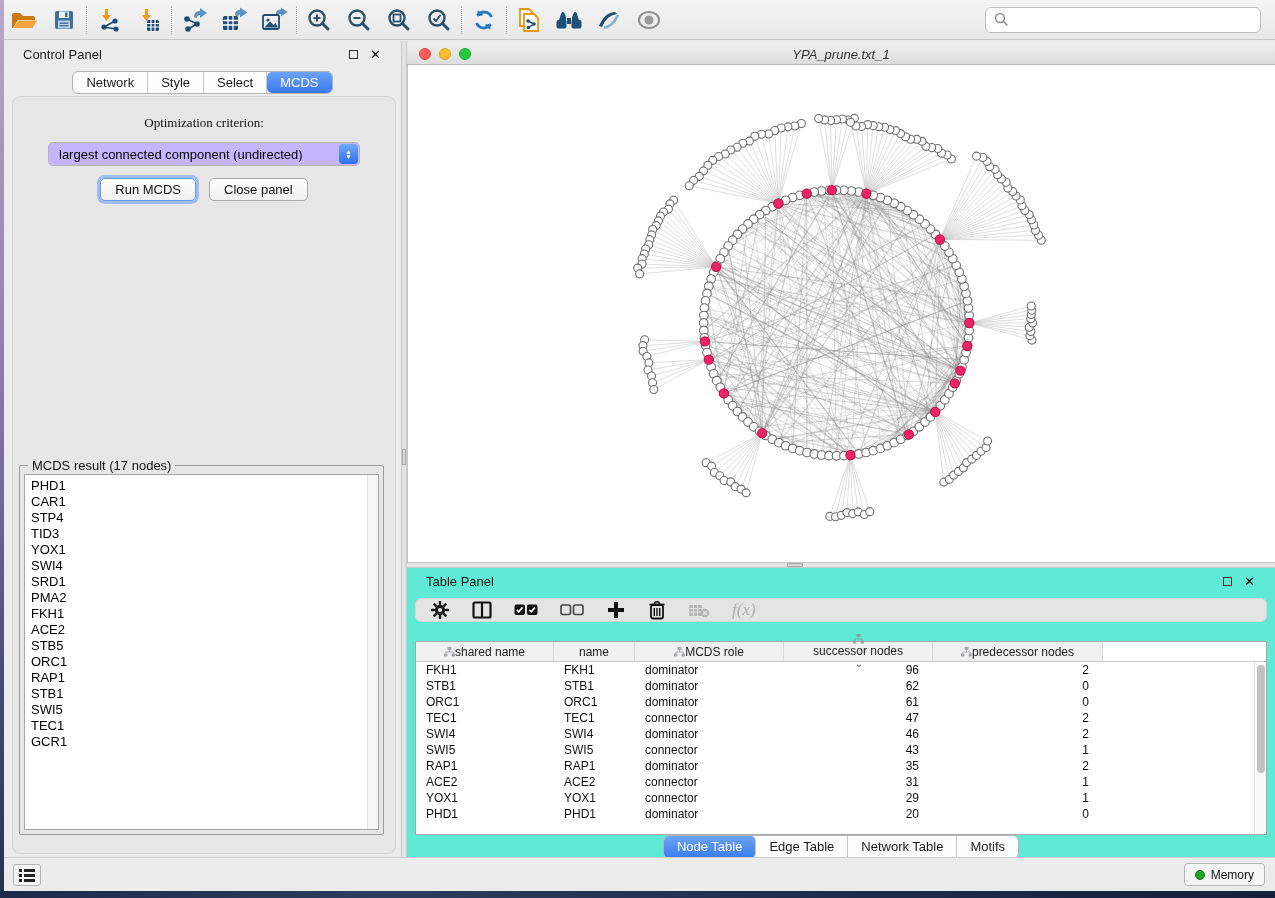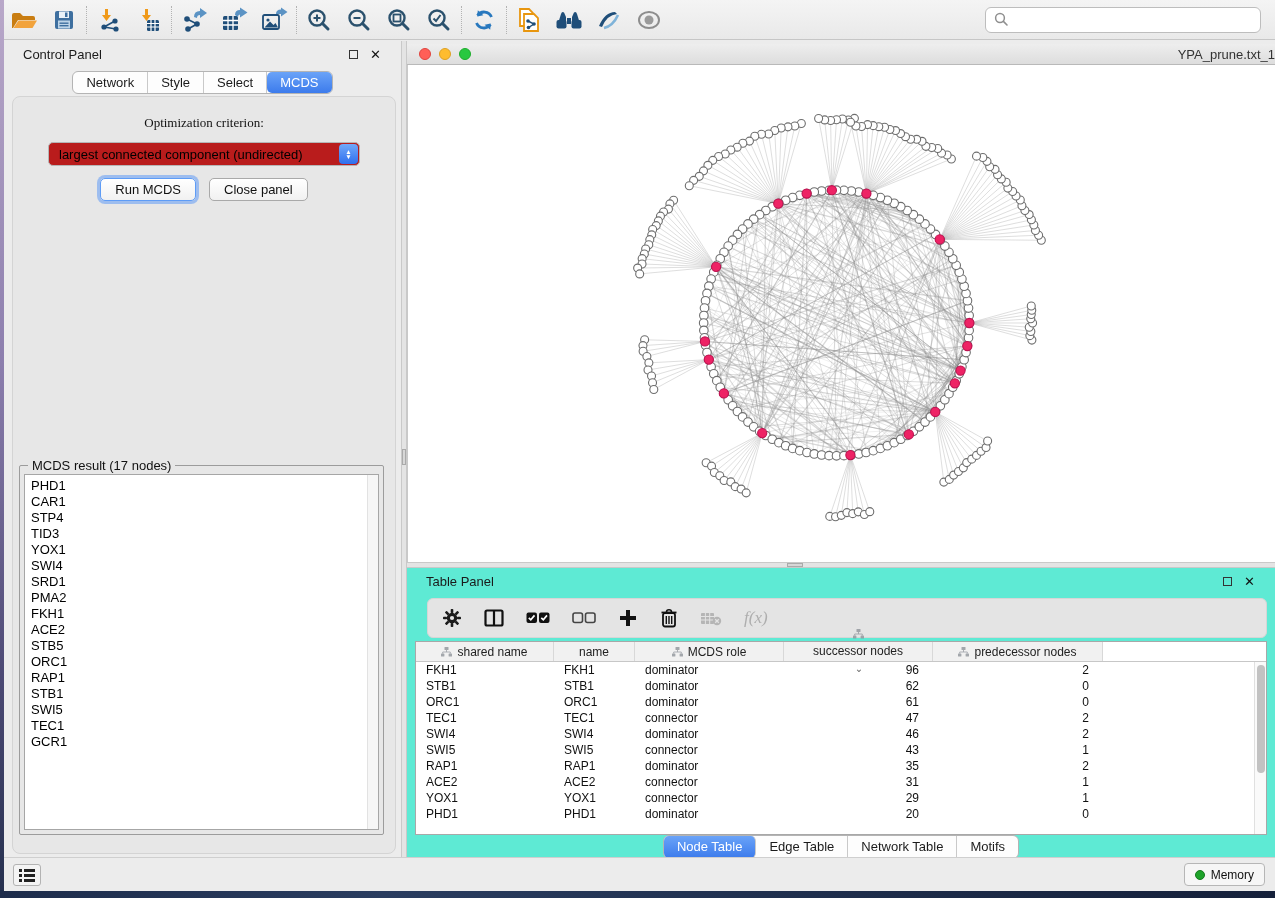--- a/index.html
+++ b/index.html
@@ -38,21 +38,21 @@
   .seg-wrap { display:flex; justify-content:center; margin-top:4px; }
   .seg { display:inline-flex; background:#fdfdfd; border:1px solid #b4b4b4; border-radius:6px; font-size:13px; }
   .seg .tab { padding:3px 13px; border-right:1px solid #c9c9c9; color:#1b1b1b; background:transparent; }
   .seg .tab:first-child { border-radius:5px 0 0 5px; }
   .seg .tab:last-child { border-right:none; border-radius:0 5px 5px 0; }
   .seg .tab.sel { background:linear-gradient(#6aa3f8,#3c7bec); color:#fff; border-radius:5px; }
 
   .cp-box { position:absolute; left:8px; right:5px; top:55px; bottom:3px;
     background:#e7e7e7; border:1px solid #d4d4d4; border-radius:8px; }
   .opt-label { text-align:center; margin-top:18px; font-size:13px; color:#111;font-family:Liberation Serif, serif; }
-  .dropdown { position:relative; margin:11px auto 0; width:312px; height:24px; background:#b91c1c;
+  .dropdown { position:relative; margin:11px auto 0; width:312px; height:24px; background:#c4b5fd;
     border:1px solid #b6b6b6; border-radius:5px; font-size:13px; display:flex; align-items:center; padding:0 26px 0 10px; }
   .dropdown .cap { position:absolute; right:1px; top:1px; bottom:1px; width:19px; border-radius:4px;
     background:linear-gradient(#71a9f9,#2f6fee); color:#fff; display:flex; flex-direction:column;
     align-items:center; justify-content:center; font-size:6.5px; line-height:5.5px; }
   .btn-row { display:flex; justify-content:center; gap:13px; margin-top:12px; }
   .btn { background:linear-gradient(#ffffff,#f1f1f1); border:1px solid #a9a9a9; border-radius:5px;
     font-size:13px; padding:3px 14px; color:#111; }
   .btn.focused { box-shadow:0 0 0 3px rgba(96,155,245,.55); border-color:#5e9cf6; }
 
   .result-group { position:absolute; left:6px; right:11px; top:368px; bottom:18px;
@@ -74,33 +74,33 @@
   
   .right { position:absolute; left:403px; top:41px; right:0; bottom:34px; background:#ececec; }
   .net-title { position:absolute; left:0; top:3px; right:0; height:21px;
     background:linear-gradient(#eeeeee,#dddddd); border-bottom:1px solid #b9b9b9;
     display:flex; align-items:center; font-size:13px; color:#333; }
   .lights { display:flex; gap:8px; margin-left:12px; }
   .light { width:12px; height:12px; border-radius:50%; }
   .light.red { background:#ff5f57; border:1px solid #e0443e; }
   .light.yellow { background:#febc2e; border:1px solid #dea123; }
   .light.green { background:#28c840; border:1px solid #1dad2b; }
-  .net-title .title-text { position:absolute; left:0; right:0; text-align:right; }
+  .net-title .title-text { position:absolute; left:0; right:0; text-align:center;font-style:italic; }
   .net-canvas { position:absolute; left:0; top:24px; width:868px; height:497px; background:#fff; border-left:1px solid #c9c9c9; }
 
   
   .table-panel { position:absolute; left:0; top:527px; right:0; bottom:0; background:#5eead4; }
-  .tp-toolbar { position:absolute; left:8px; right:8px; top:30px; height:40px; background:#e4e4e4;
-    border:1px solid #d6d6d6; border-radius:6px; display:flex; align-items:center; padding-left:14px; gap:22px;margin-left:12px; }
+  .tp-toolbar { position:absolute; left:8px; right:8px; top:30px; height:24px; background:#e4e4e4;
+    border:1px solid #d6d6d6; border-radius:6px; display:flex; align-items:center; padding-left:14px; gap:22px; }
   .tp-ico { display:flex; align-items:center; justify-content:center; height:26px; }
   .fx { font-family:"Liberation Serif","DejaVu Serif",serif; font-style:italic; font-size:17px; color:#aeaeae; }
 
   .ntable { position:absolute; left:8px; right:8px; top:73px; height:194px; background:#fff; border:1px solid #a8a8a8; }
   .thead { display:flex; height:20px; border-bottom:1px solid #c7c7c7; background:#f1f1f1; font-size:12px; color:#222; }
-  .th { display:flex; align-items:center; justify-content:center; gap:5px; border-right:1px solid #d8d8d8; position:relative; }
+  .th { display:flex; align-items:center; justify-content:center; border-right:1px solid #d8d8d8; position:relative; }
   .th .sortchev { font-size:10px; color:#666; margin-left:2px; }
   .th-fill { flex:1; background:#fff; border-right:none; }
   .trow { display:flex; height:16px; font-size:12px; color:#111; align-items:center; }
   .td { padding-left:10px; white-space:nowrap; overflow:hidden; }
   .td.num { text-align:right; padding-right:14px; }
   .tbody { position:absolute; left:0; right:12px; top:20px; bottom:0; }
   .vscroll { position:absolute; top:20px; right:0; bottom:0; width:12px; background:#fafafa; border-left:1px solid #e0e0e0; }
   .vscroll .thumb { position:absolute; top:3px; left:1.5px; width:8px; height:108px; background:#c2c2c2; border-radius:5px; }
 
   .tp-tabs { position:absolute; left:0; right:0; top:267px; height:24px; display:flex; justify-content:center; }

